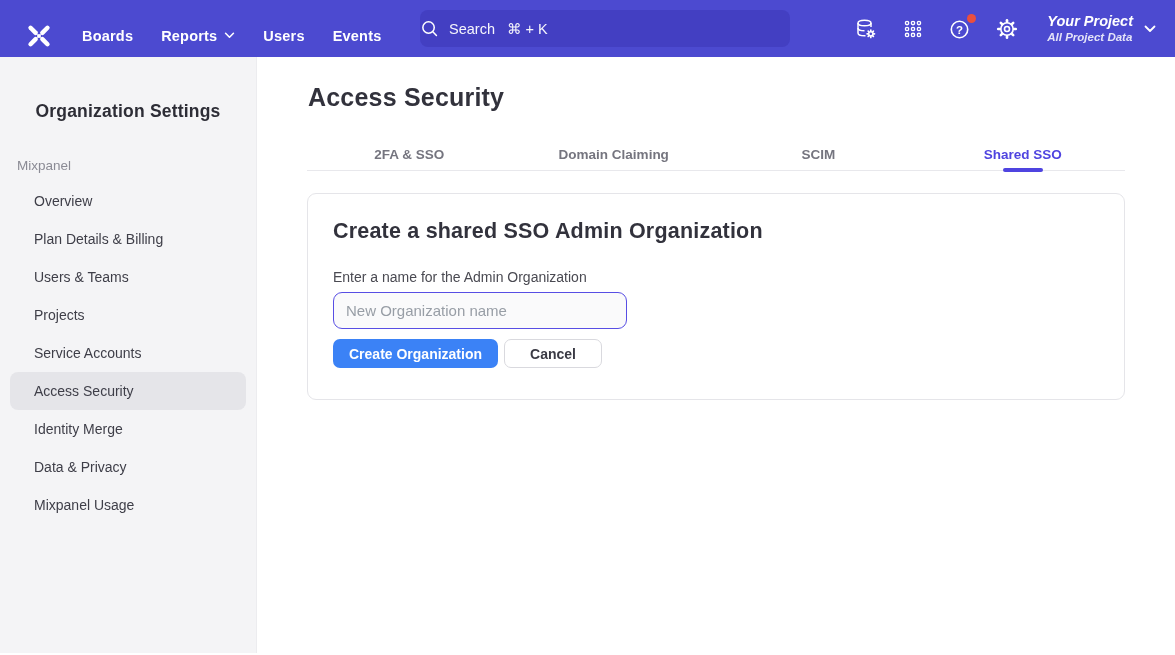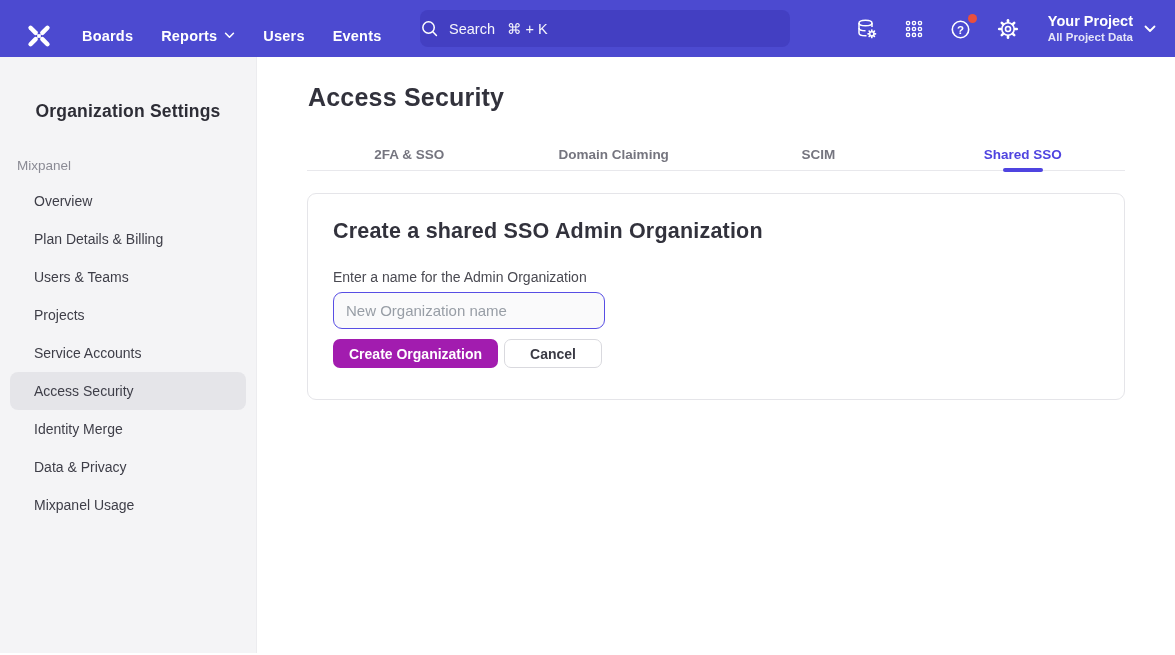--- a/index.html
+++ b/index.html
@@ -15,21 +15,21 @@
               display:flex; align-items:center; gap:7px; cursor:pointer; white-space:nowrap; }
   .searchbar { position:absolute; left:420px; top:10px; width:370px; height:37px;
                background:#433fc2; border-radius:8px; display:flex; align-items:center;
                gap:10px; cursor:pointer; }
   .search-text { color:rgba(255,255,255,.95); font-size:14.5px; }
   .search-shortcut { color:rgba(255,255,255,.95); font-size:14.5px; margin-left:2px; }
   .nav-right { position:absolute; right:19px; top:0; height:57px;
                display:flex; align-items:center; gap:23px; }
   .nav-icon { width:24px; height:24px; display:flex; align-items:center;
               justify-content:center; cursor:pointer; position:relative; }
-  .project-switcher { display:flex; align-items:center; gap:11px; margin-left:5px; cursor:pointer; }
+  .project-switcher { display:flex; align-items:center; gap:11px; margin-left:5px; cursor:pointer;font-style:italic; }
   .project-text { display:flex; flex-direction:column; line-height:1.3; }
   .project-name { color:#fff; font-size:14.5px; font-weight:700; }
   .project-sub  { color:rgba(255,255,255,.85); font-size:11.5px; font-weight:700; }
 
   
   .sidebar { position:absolute; top:57px; left:0; width:257px; bottom:2px;
              background:#f4f4f6; border-right:1px solid #ececef; }
   .sidebar-title { margin-top:44px; text-align:center; font-size:17.5px;
                    font-weight:700; color:#2d2d36; letter-spacing:.2px; }
   .sidebar-section { margin:36px 0 0 17px; font-size:13.5px; color:#8b8b95; }
@@ -49,30 +49,30 @@
          font-size:13.5px; font-weight:600; color:#75757f; position:relative;
          cursor:pointer; }
   .tab.active { color:#4f44e0; }
   .tab.active::after { content:""; position:absolute; bottom:-2px; left:50%;
          transform:translateX(-50%); width:40px; height:4px; border-radius:2px;
          background:#4f44e0; }
   .card { margin:22px 50px 0 50px; height:207px; background:#fff;
           border:1px solid #e5e5e9; border-radius:9px; padding:25px 25px; }
   .card-title { font-size:21.5px; font-weight:700; color:#32323c; letter-spacing:.2px; }
   .field-label { margin-top:25px; font-size:14px; color:#4a4a52; }
-  .text-input { margin-top:7px; display:block; width:272px; height:37px;
+  .text-input { margin-top:7px; display:block; width:294px; height:37px;
                 border:1.5px solid #584ee4; border-radius:9px; background:#fafafb;
                 padding:0 12px; font-size:15px; color:#32323c; outline:none;
                 font-family:"Liberation Sans", sans-serif; }
   .text-input::placeholder { color:#989ea6; }
   .button-row { margin-top:10px; display:flex; gap:6px; align-items:center; }
   .btn { height:29px; border-radius:7px; font-size:14px; font-weight:700;
          font-family:"Liberation Sans", sans-serif; cursor:pointer;
          display:flex; align-items:center; }
-  .btn-primary { padding:0 16px; background:#a21caf; color:#fff; border:none; }
+  .btn-primary { padding:0 16px; background:#3b82f6; color:#fff; border:none; }
   .btn-secondary { padding:0 25px; background:#fff; color:#3a3a44;
                    border:1px solid #d9d9de; }
   .badge-dot { position:absolute; top:-3px; right:-4px; width:9px; height:9px;
                border-radius:50%; background:#ea4f3e; }
   svg { display:block; }
 </style>
 </head>
 <body>
 
 <div class="topnav">

